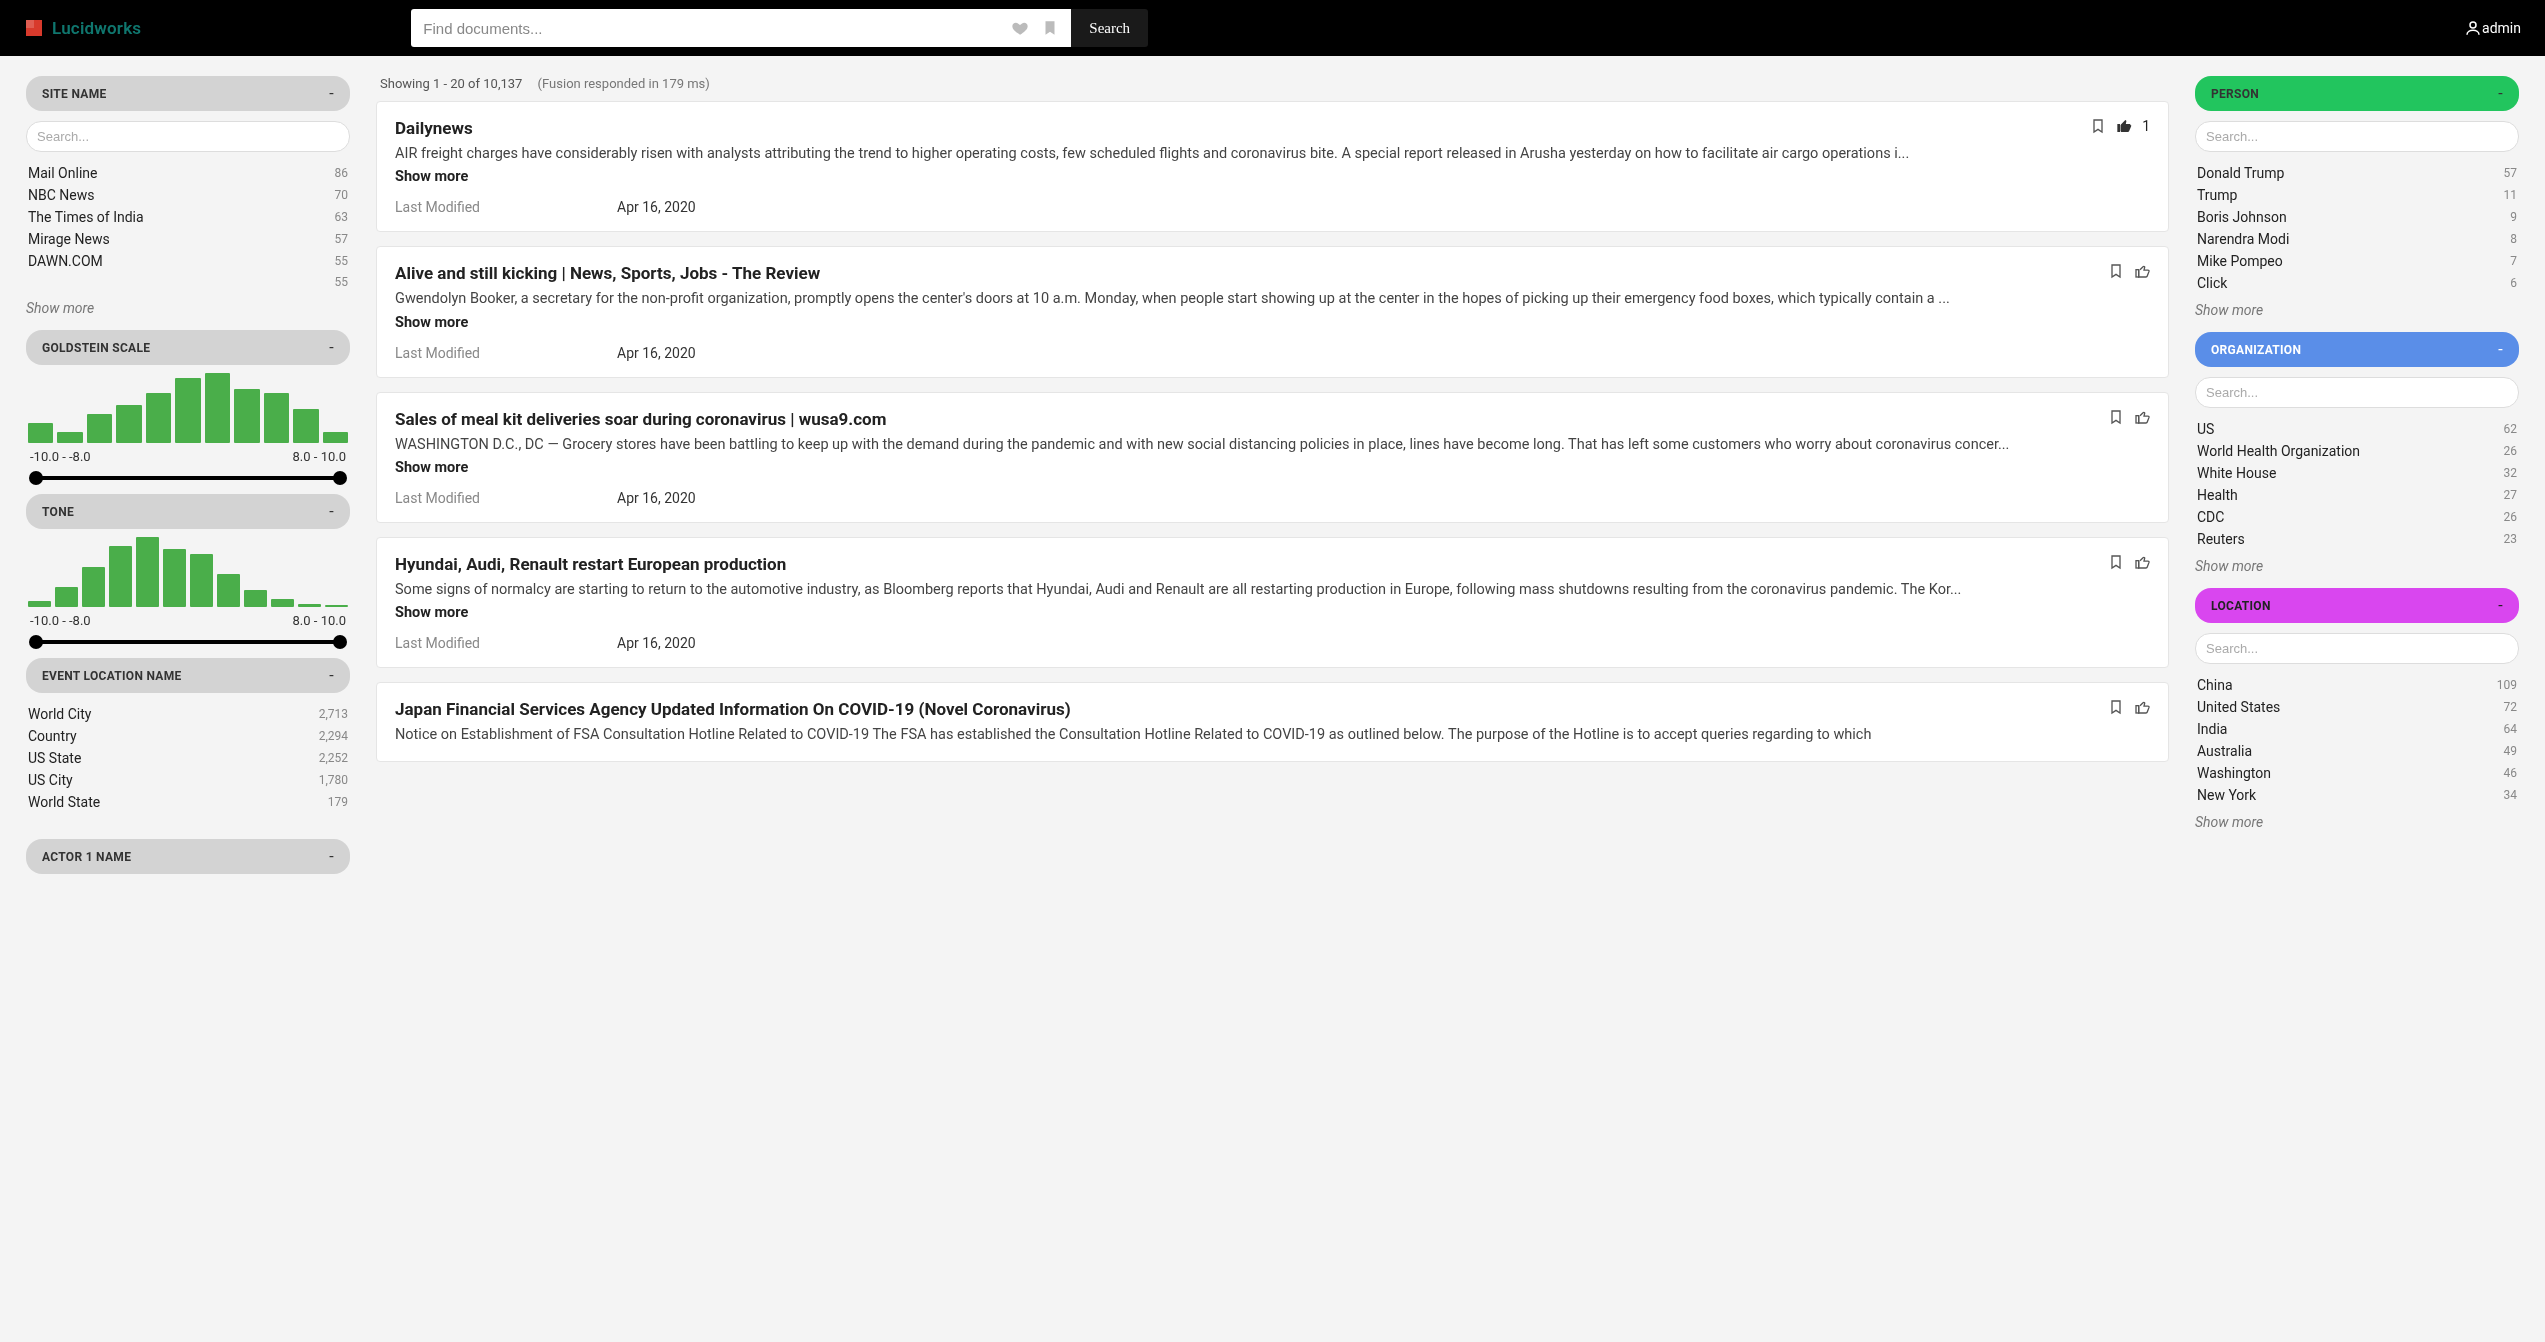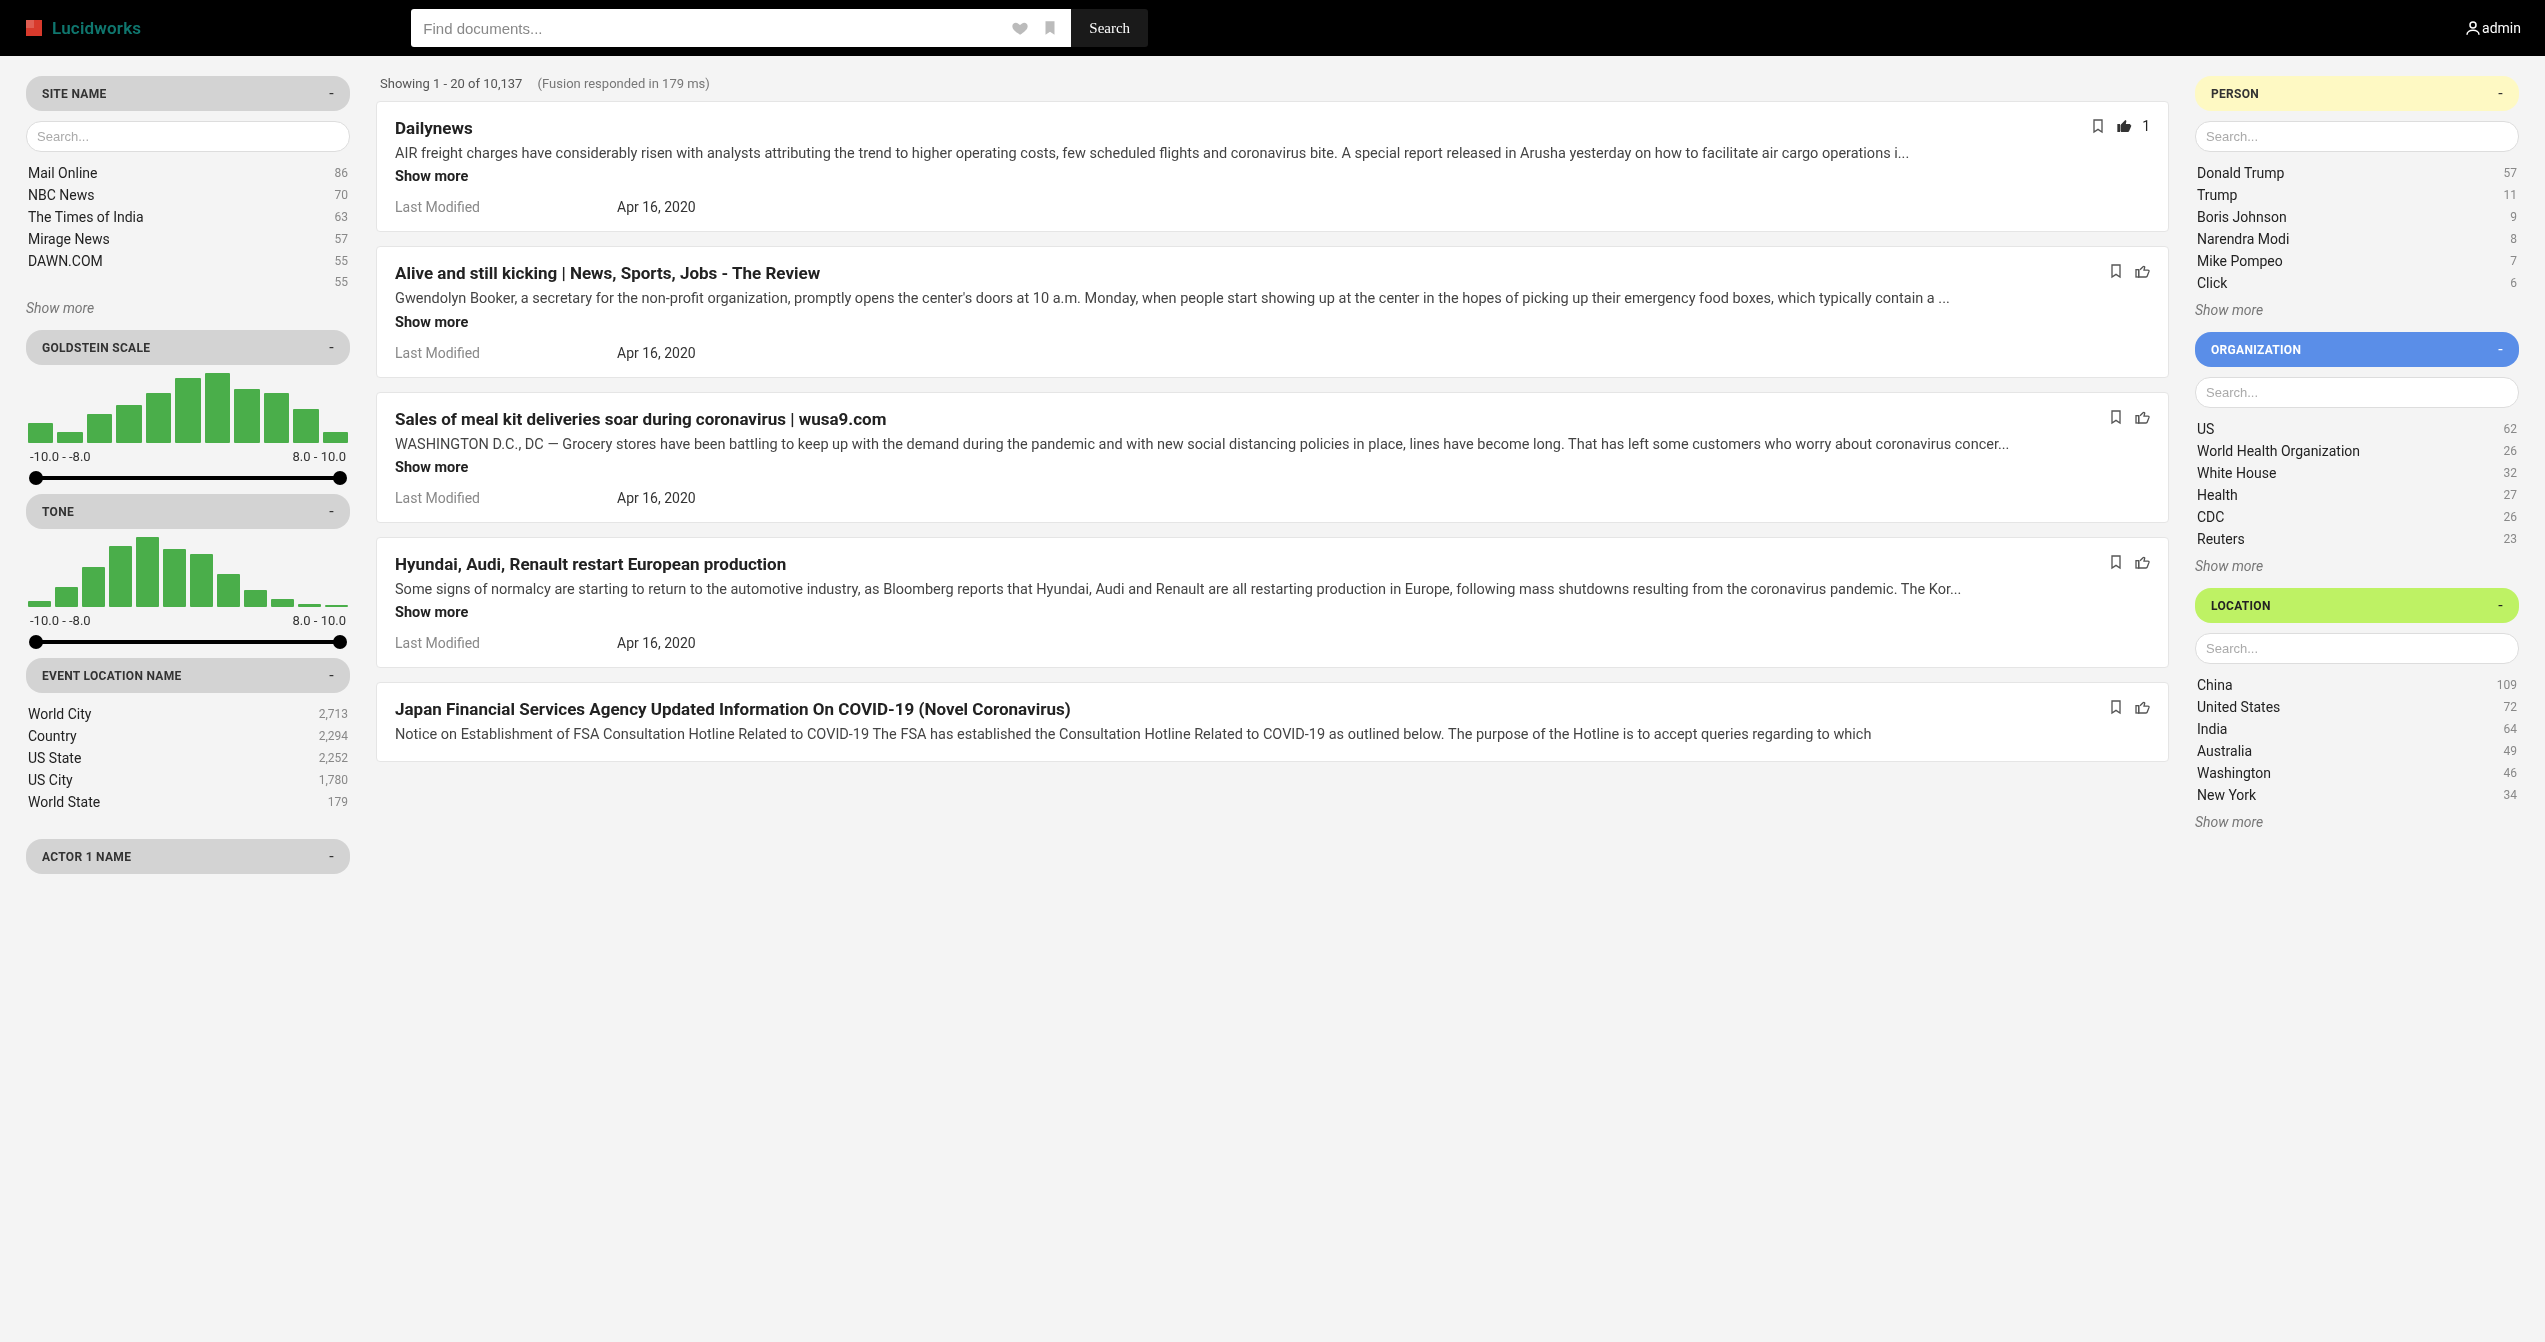--- a/index.html
+++ b/index.html
@@ -22,23 +22,23 @@
     
     .main { display: flex; gap: 26px; padding: 20px 26px; align-items: flex-start; }
     .col-left { width: 324px; flex: 0 0 324px; }
     .col-mid { flex: 1; min-width: 0; }
     .col-right { width: 324px; flex: 0 0 324px; }
     
     
     .facet-hdr { border-radius: 16px; padding: 8px 16px; font-size: 12px; font-weight: 700; letter-spacing: 0.3px; display: flex; justify-content: space-between; align-items: center; cursor: pointer; margin-top: 14px; }
     .facet-hdr:first-child { margin-top: 0; }
     .facet-hdr.gray { background: #d3d3d3; color: #333; }
-    .facet-hdr.purple { background: #fef9c3; color: #333; gap: 27px; }
+    .facet-hdr.purple { background: #22c55e; color: #333; gap: 27px; }
     .facet-hdr.blue { background: #5a8ee8; color: #fff; }
-    .facet-hdr.yellow { background: #bef264; color: #222; align-items: center; }
+    .facet-hdr.yellow { background: #d946ef; color: #222; align-items: center; }
     .facet-hdr .collapse { font-size: 16px; font-weight: 400; }
     
     .facet-search { width: 100%; margin-top: 10px; border: 1px solid #ddd; border-radius: 15px; padding: 7px 10px; font-size: 13px; outline: none; background: #fff; }
     .facet-search::placeholder { color: #aaa; }
     
     .facet-list { margin-top: 10px; }
     .facet-row { display: flex; justify-content: space-between; align-items: center; padding: 3px 2px; cursor: pointer; }
     .facet-row .label { font-size: 14px; color: #222; }
     .facet-row .count { font-size: 12px; color: #888; }
     .show-more { margin-top: 8px; font-size: 14px; font-style: italic; color: #777; cursor: pointer; }

